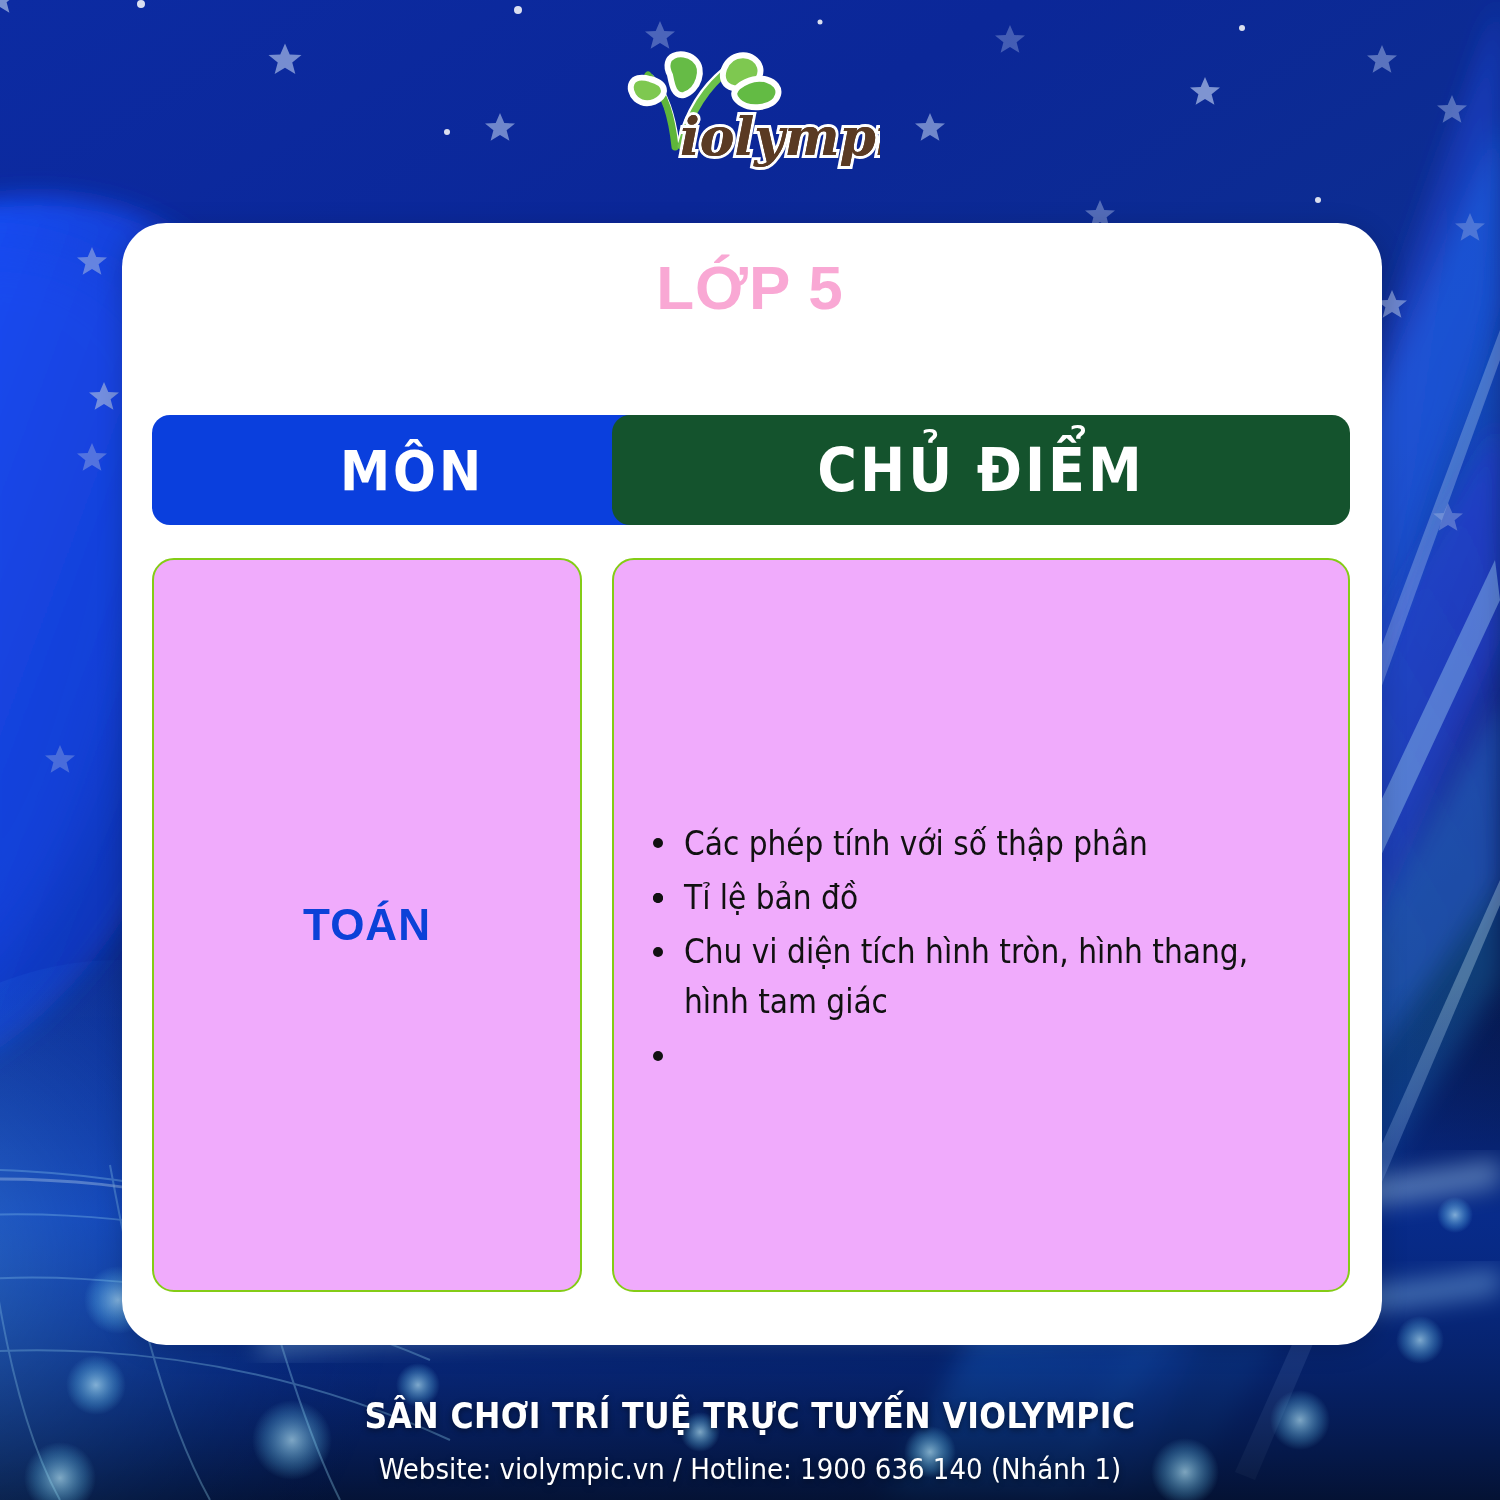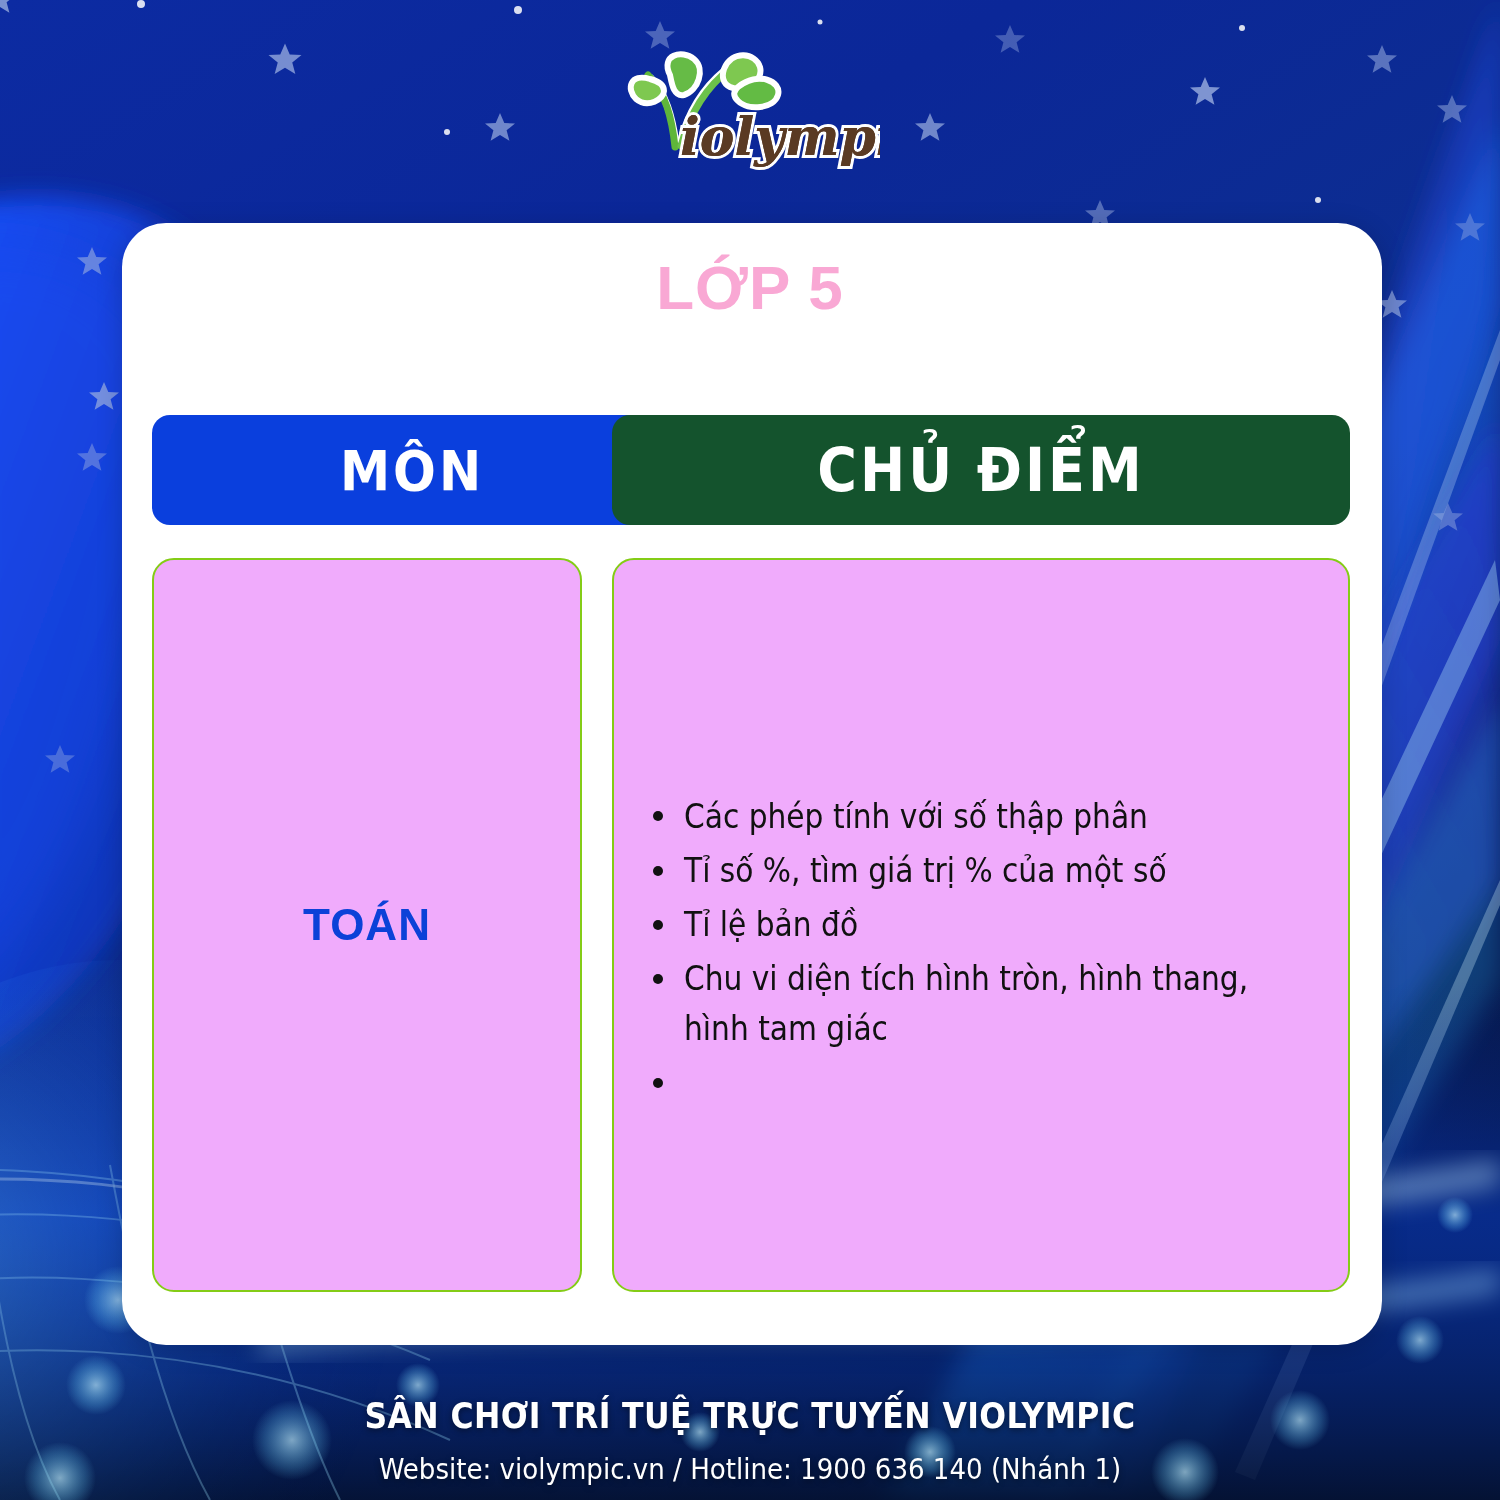--- a/index.html
+++ b/index.html
@@ -271,21 +271,21 @@
 <div class="pill pill-mon">MÔN</div>
 <div class="pill pill-chu">CHỦ ĐIỂM</div>
 
 <div class="box box-subject">
   <span class="subject-label">TOÁN</span>
 </div>
 
 <div class="box box-topics">
   <ul class="topic-list">
     <li><span class="bullet"></span><span>Các phép tính với số thập phân</span></li>
-    <li><span class="bullet"></span><span>Tỉ số %, tìm giá trị % của một số</span></li>
+    <li><span class="bullet"></span></li>
     <li><span class="bullet"></span><span>Tỉ lệ bản đồ</span></li>
     <li><span class="bullet"></span><span>Chu vi diện tích hình tròn, hình thang, hình tam giác</span></li>
     <li><span class="bullet"></span></li>
   </ul>
 </div>
 
 <div class="footer">
   <div class="footer-line1">SÂN CHƠI TRÍ TUỆ TRỰC TUYẾN VIOLYMPIC</div>
   <div class="footer-line2">Website: violympic.vn / Hotline: 1900 636 140 (Nhánh 1)</div>
 </div>

